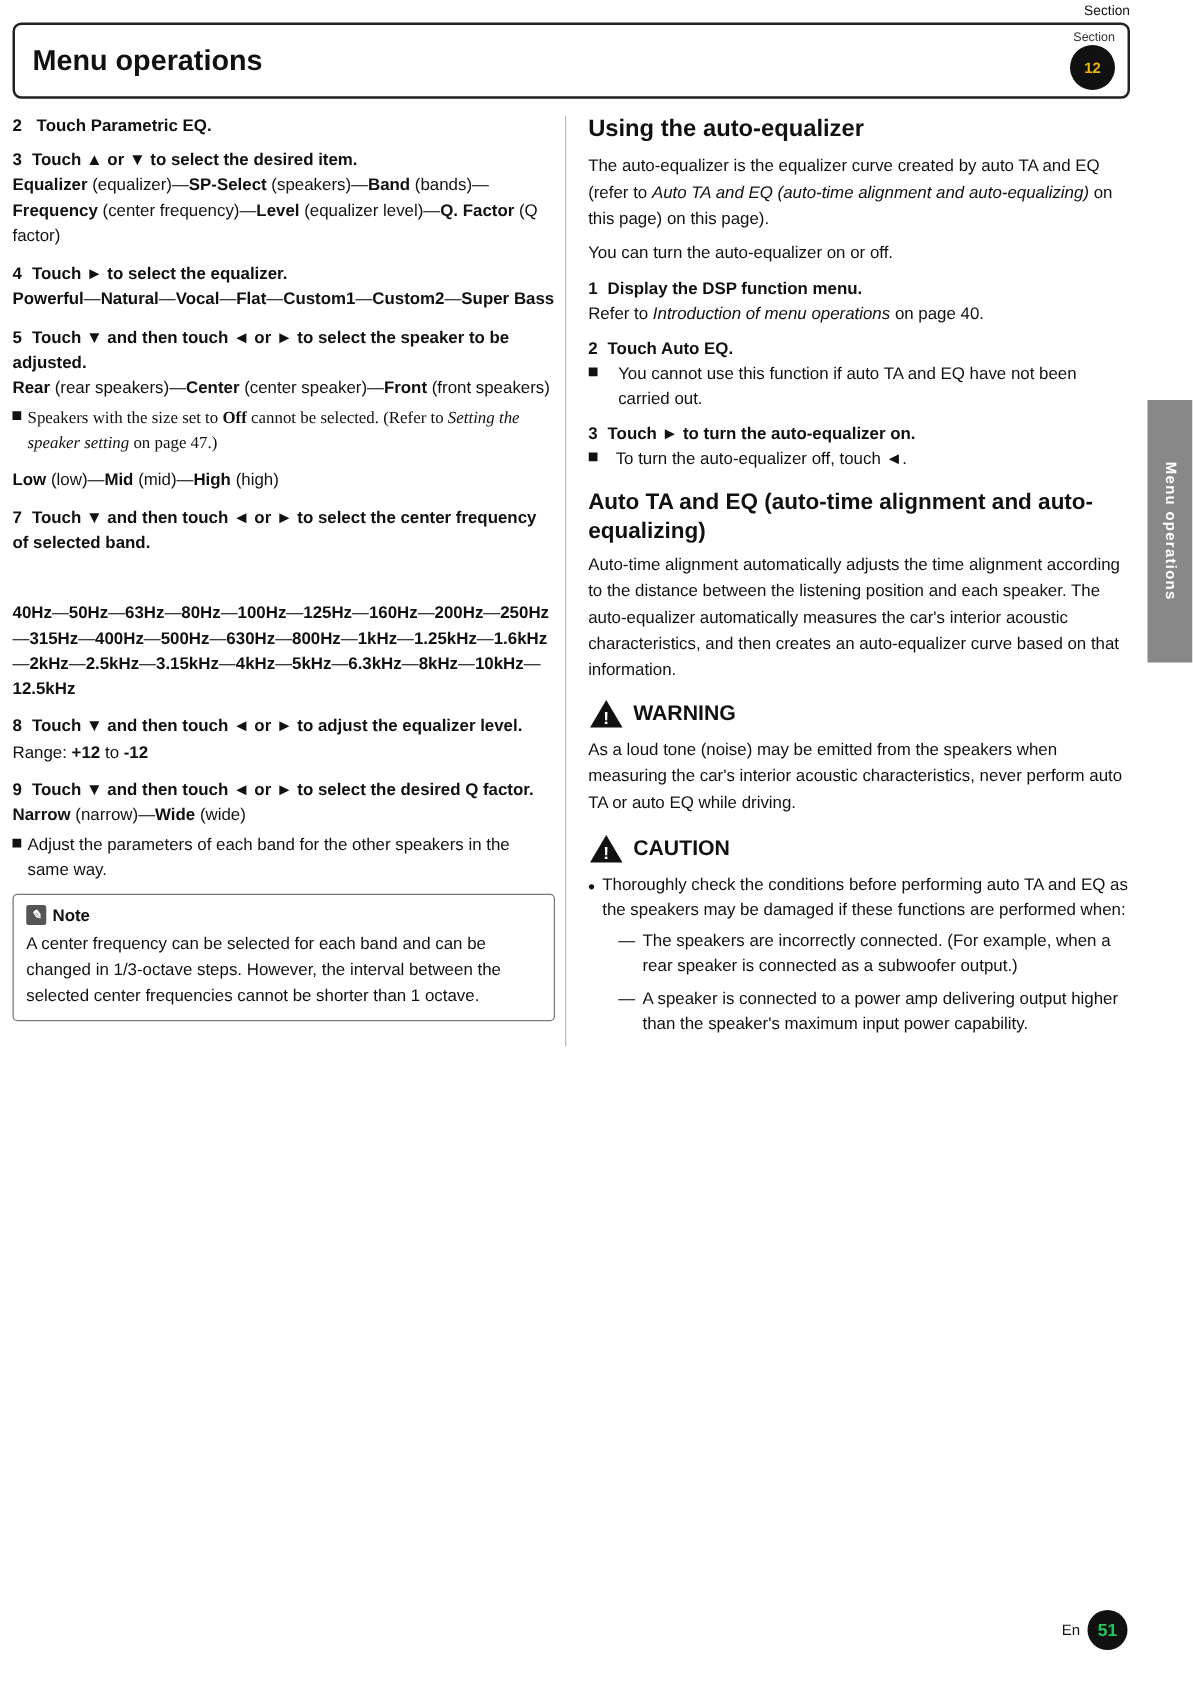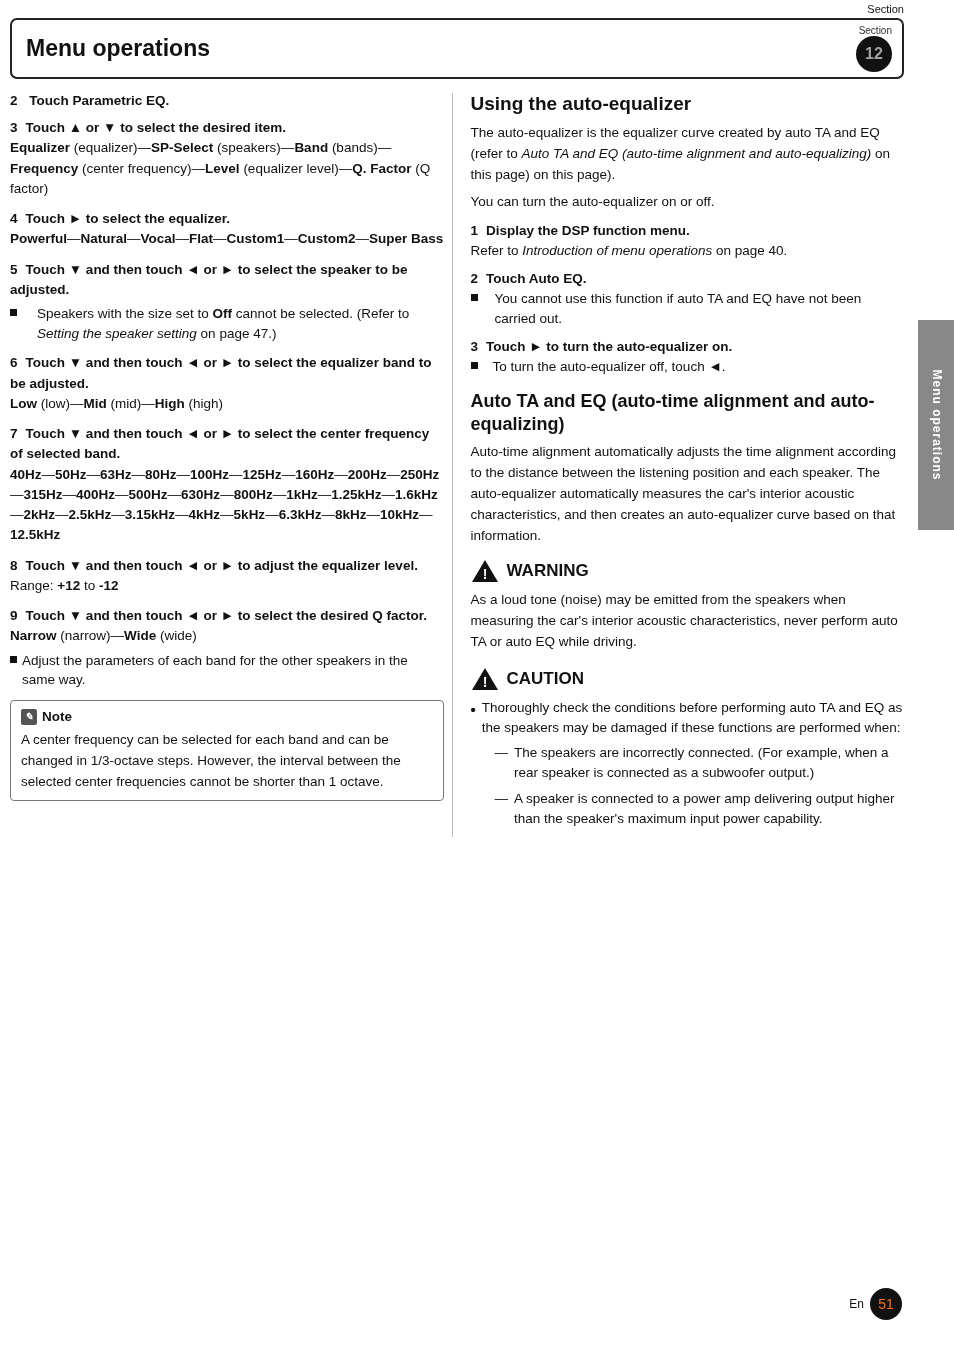--- a/index.html
+++ b/index.html
@@ -26,21 +26,21 @@
     <span style="font-size:11px;"></span>
   </div>
 </div>
 
 <div style="display:flex; align-items:center; margin: 2px 50px 6px 10px; border: 2px solid #222; border-radius:7px; padding: 5px 10px 5px 14px;">
   <div style="flex:1;">
     <span style="font-size:23px; font-weight:900;">Menu operations</span>
   </div>
   <div style="display:flex; flex-direction:column; align-items:flex-end;">
     <span style="font-size:10px; color:#333;">Section</span>
-    <div style="background:#111; color:#a3a3a3; border-radius:50%; width:36px; height:36px; display:flex; align-items:center; justify-content:center; font-size:16px; font-weight:bold;">12</div>
+    <div style="background:#111; color:#eab308; border-radius:50%; width:36px; height:36px; display:flex; align-items:center; justify-content:center; font-size:12px; font-weight:bold;">12</div>
   </div>
 </div>
 
 <div style="display:flex; padding: 8px 50px 10px 10px; gap:0;">
 
   <div style="flex:1; padding-right:8px; border-right:1px solid #bbb;">
 
     <div style="margin-bottom:10px;">
       <span style="font-weight:bold;">2</span>
       <span style="margin-left:8px; font-weight:bold;">Touch Parametric EQ.</span>
@@ -51,34 +51,34 @@
       <p style="line-height:1.5;"><b>Equalizer</b> (equalizer)—<b>SP-Select</b> (speakers)—<b>Band</b> (bands)—<b>Frequency</b> (center frequency)—<b>Level</b> (equalizer level)—<b>Q. Factor</b> (Q factor)</p>
     </div>
 
     <div style="margin-bottom:10px;">
       <p style="line-height:1.5;"><b>4</b><span style="margin-left:8px;text-align:center;"><b>Touch ► to select the equalizer.</b></span></p>
       <p style="line-height:1.5;"><b>Powerful</b>—<b>Natural</b>—<b>Vocal</b>—<b>Flat</b>—<b>Custom1</b>—<b>Custom2</b>—<b>Super Bass</b></p>
     </div>
 
     <div style="margin-bottom:10px;">
       <p style="line-height:1.5;"><b>5</b><span style="margin-left:8px;"><b>Touch ▼ and then touch ◄ or ► to select the speaker to be adjusted.</b></span></p>
-      <div style="display:flex; gap:20px; margin-top:4px; line-height:1.45;">
+      <p style="line-height:1.5;"><b>Rear</b> (rear speakers)—<b>Center</b> (center speaker)—<b>Front</b> (front speakers)</p>
+      <div style="display:flex; gap:5px; margin-top:4px; line-height:1.45;font-family:Liberation Serif, serif;">
         <span style="display:inline-block; width:7px; height:7px; background:#111; flex-shrink:0; margin-top:5px;"></span>
         <span>Speakers with the size set to <b>Off</b> cannot be selected. (Refer to <i>Setting the speaker setting</i> on page 47.)</span>
       </div>
     </div>
 
     <div style="margin-bottom:10px;">
-      <p style="line-height:1.5;"><b>6</b><span style="margin-left:8px;"><b>Touch ▼ and then touch ◄ or ► to select the equalizer band to be adjusted.</b></span></p>
       <p style="line-height:1.5;"><b>Low</b> (low)—<b>Mid</b> (mid)—<b>High</b> (high)</p>
     </div>
 
     <div style="margin-bottom:10px;">
       <p style="line-height:1.5;"><b>7</b><span style="margin-left:8px;"><b>Touch ▼ and then touch ◄ or ► to select the center frequency of selected band.</b></span></p>
-      <p style="line-height:1.5;"><b>40Hz</b>—<b>50Hz</b>—<b>63Hz</b>—<b>80Hz</b>—<b>100Hz</b>—<b>125Hz</b>—<b>160Hz</b>—<b>200Hz</b>—<b>250Hz</b>—<b>315Hz</b>—<b>400Hz</b>—<b>500Hz</b>—<b>630Hz</b>—<b>800Hz</b>—<b>1kHz</b>—<b>1.25kHz</b>—<b>1.6kHz</b>—<b>2kHz</b>—<b>2.5kHz</b>—<b>3.15kHz</b>—<b>4kHz</b>—<b>5kHz</b>—<b>6.3kHz</b>—<b>8kHz</b>—<b>10kHz</b>—<b>12.5kHz</b></p>
+      <p style="line-height:1.5;margin-top:36px;"><b>40Hz</b>—<b>50Hz</b>—<b>63Hz</b>—<b>80Hz</b>—<b>100Hz</b>—<b>125Hz</b>—<b>160Hz</b>—<b>200Hz</b>—<b>250Hz</b>—<b>315Hz</b>—<b>400Hz</b>—<b>500Hz</b>—<b>630Hz</b>—<b>800Hz</b>—<b>1kHz</b>—<b>1.25kHz</b>—<b>1.6kHz</b>—<b>2kHz</b>—<b>2.5kHz</b>—<b>3.15kHz</b>—<b>4kHz</b>—<b>5kHz</b>—<b>6.3kHz</b>—<b>8kHz</b>—<b>10kHz</b>—<b>12.5kHz</b></p>
     </div>
 
     <div style="margin-bottom:10px;">
       <p style="line-height:1.5;"><b>8</b><span style="margin-left:8px;"><b>Touch ▼ and then touch ◄ or ► to adjust the equalizer level.</b></span></p>
       <p style="line-height:1.5;">Range: <b>+12</b> to <b>-12</b></p>
     </div>
 
     <div style="margin-bottom:10px;">
       <p style="line-height:1.5;"><b>9</b><span style="margin-left:8px;"><b>Touch ▼ and then touch ◄ or ► to select the desired Q factor.</b></span></p>
       <p style="line-height:1.5;"><b>Narrow</b> (narrow)—<b>Wide</b> (wide)</p>
@@ -170,14 +170,14 @@
   </div>
 
 </div>
 
 <div style="position:absolute; right:0; top:320px; width:36px; height:210px; background:#888; display:flex; align-items:center; justify-content:center;">
   <span style="transform:rotate(90deg); white-space:nowrap; color:white; font-size:12px; font-weight:bold; letter-spacing:1px;">Menu operations</span>
 </div>
 
 <div style="position:absolute; bottom:32px; right:52px; display:flex; align-items:center; gap:6px;">
   <span style="font-size:12px;">En</span>
-  <div style="background:#111; color:#f97316; border-radius:50%; width:32px; height:32px; display:flex; align-items:center; justify-content:center; font-size:14px; font-weight:normal;">51</div>
+  <div style="background:#111; color:#22c55e; border-radius:50%; width:32px; height:32px; display:flex; align-items:center; justify-content:center; font-size:14px; font-weight:bold;">51</div>
 </div>
 
 </body></html>

